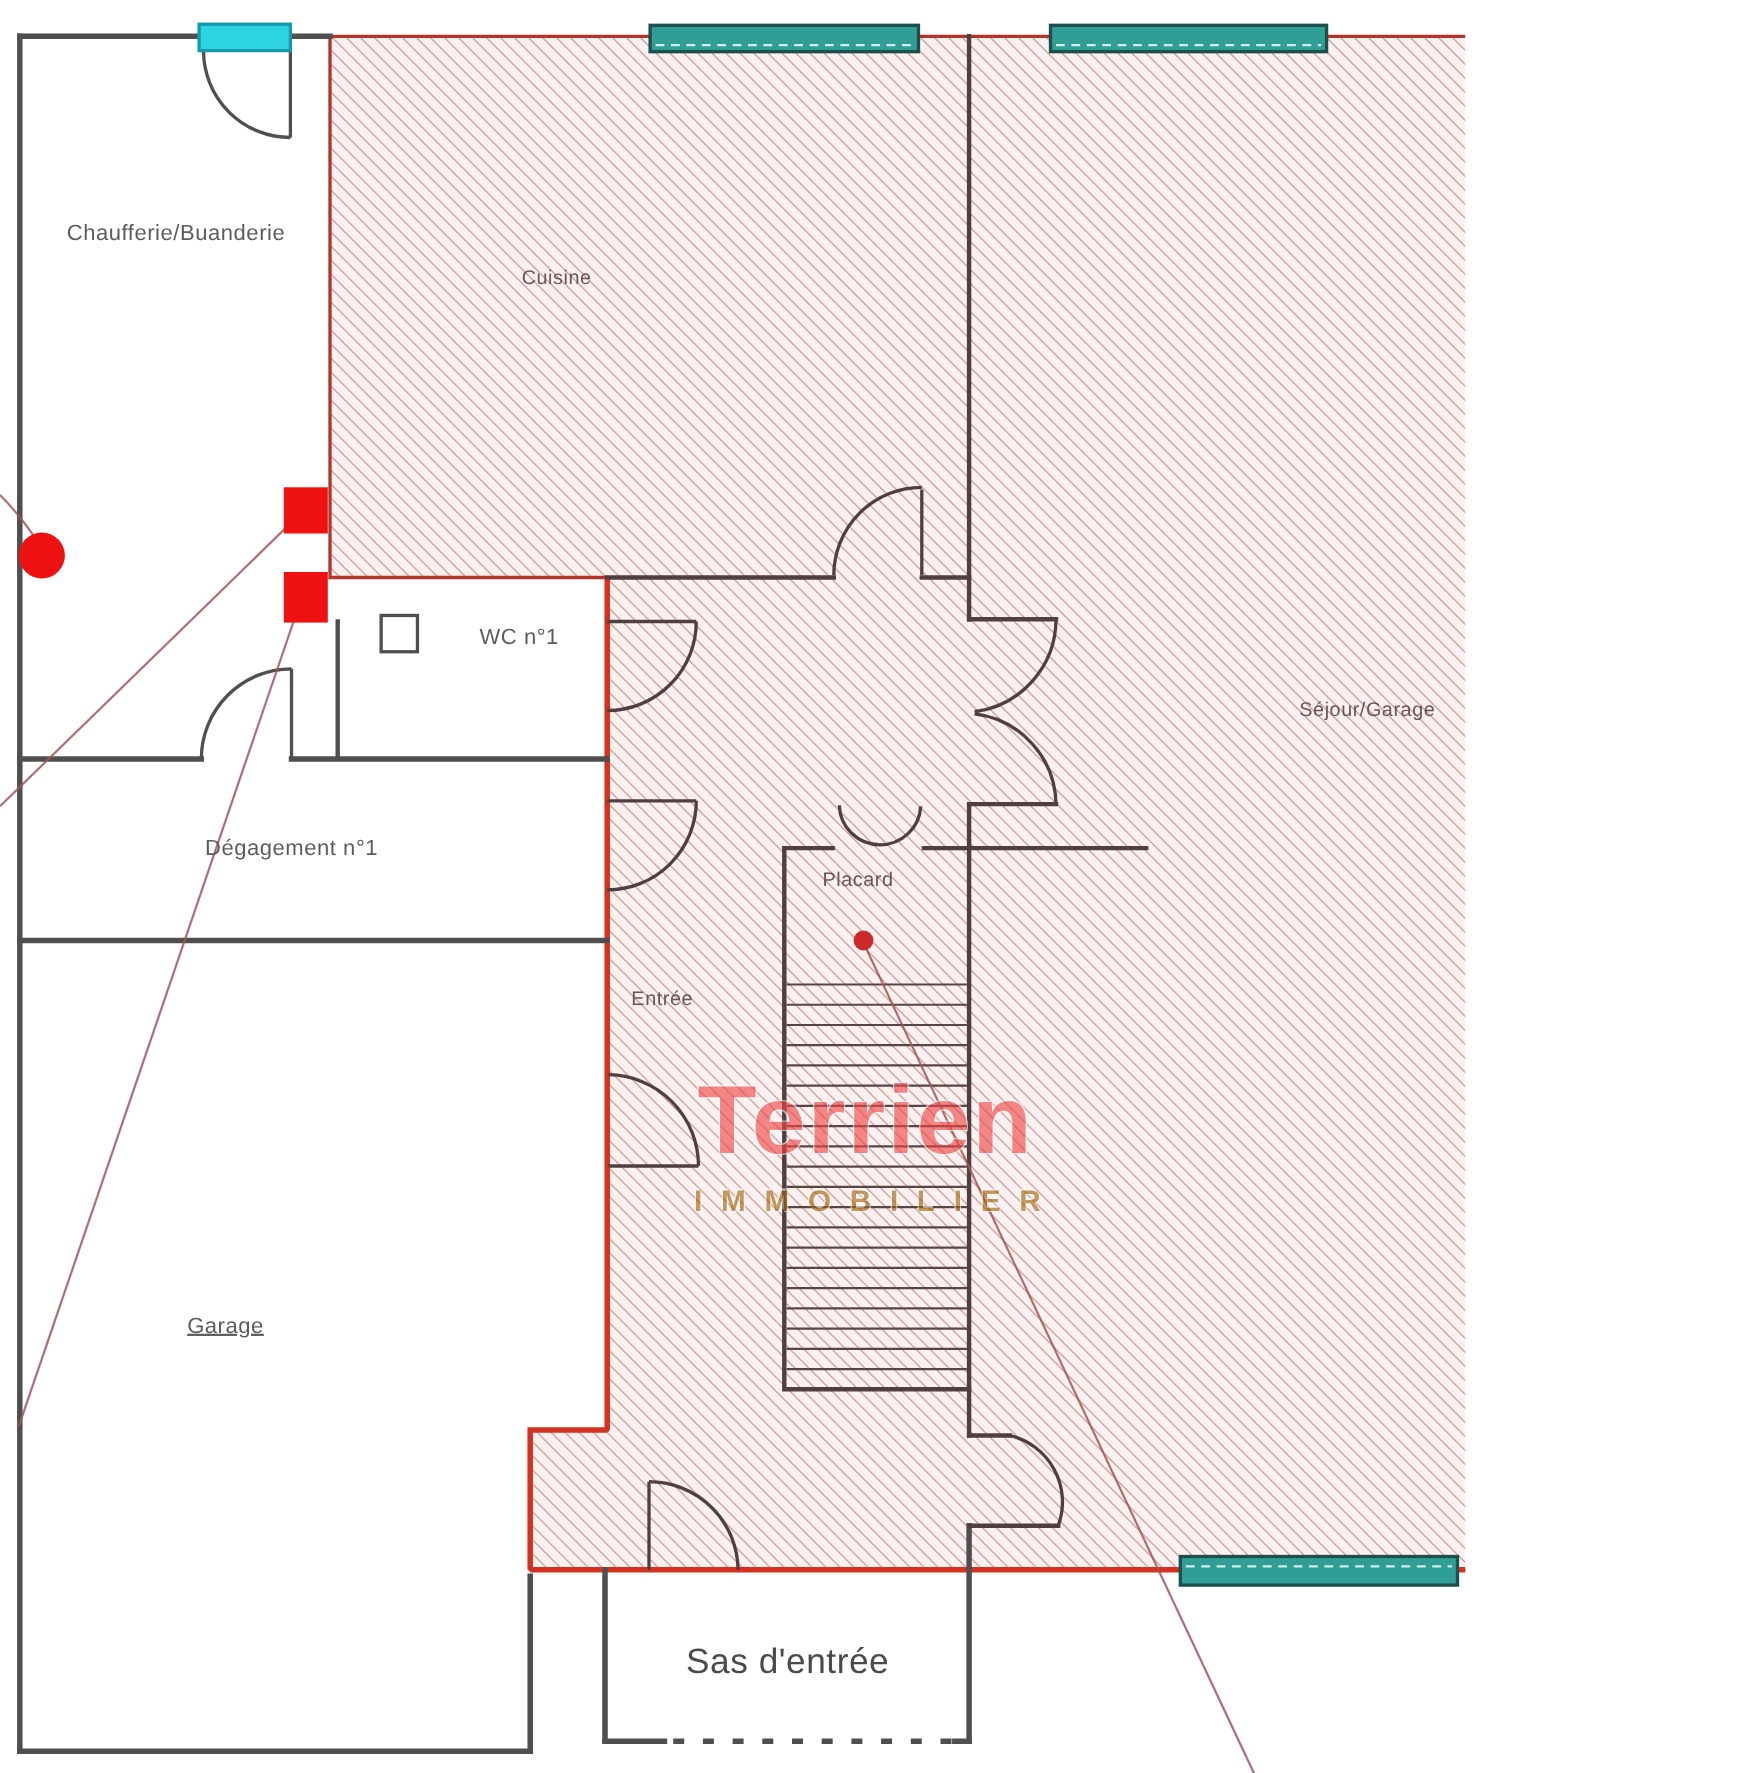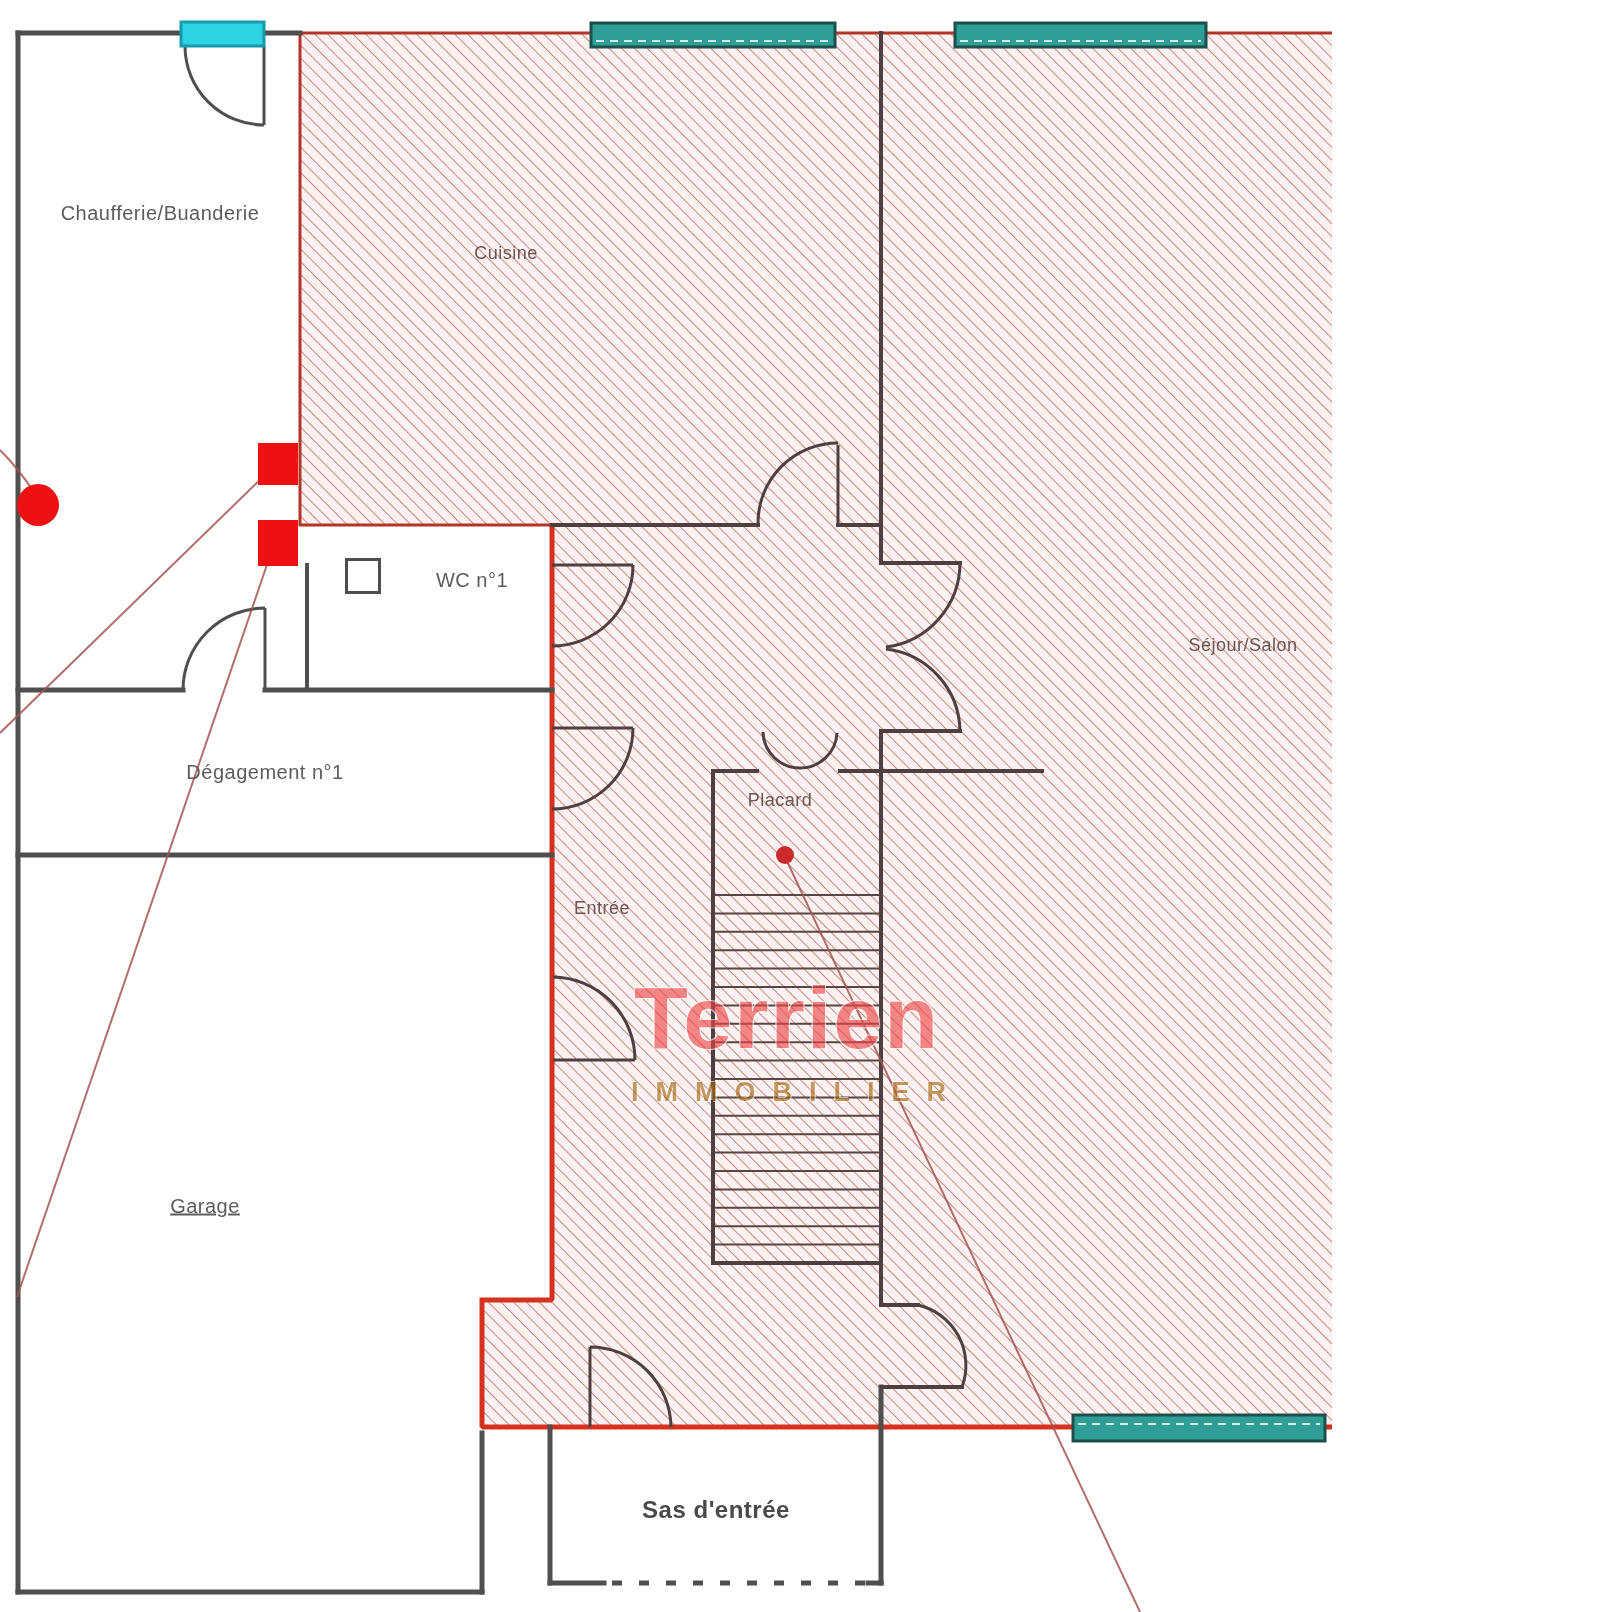--- a/index.html
+++ b/index.html
@@ -24,21 +24,21 @@
   .door-cyan{fill:var(--door-cyan);stroke:var(--door-cyan-border);stroke-width:3;}
   .marker-red{fill:var(--marker-red);}
   .marker-dot{fill:var(--marker-dot);}
   .sasdash{stroke:var(--wall-gray);stroke-width:5;stroke-dasharray:10 17;fill:none;}
 
   
   .room-label{
     position:absolute;transform:translate(-50%,-50%);
     color:#5c5c5c;font-size:20px;white-space:nowrap;letter-spacing:.5px;
   }
-  .room-label.big{font-size:24px;color:#4a4a4a;font-weight:bold;}
+  .room-label.big{font-size:32px;color:#4a4a4a;}
   .room-label.small{font-size:18px;color:#6b5555;}
 
   
   .watermark{
     position:absolute;left:787px;top:1018px;transform:translate(-50%,-50%);
     font-size:88px;font-weight:bold;color:#ef4444;opacity:.62;letter-spacing:2px;
     text-shadow:1px 1px 0 #ffffff,-1px -1px 0 #ffffff,1px -1px 0 #ffffff,-1px 1px 0 #ffffff;
     white-space:nowrap;
   }
   .watermark-sub{
@@ -181,19 +181,19 @@
 
   <div class="wc-fixture"></div>
 
   <div class="room-label" style="left:160px;top:213px;">Chaufferie/Buanderie</div>
   <div class="room-label small" style="left:506px;top:253px;">Cuisine</div>
   <div class="room-label" style="left:472px;top:580px;">WC n°1</div>
   <div class="room-label" style="left:265px;top:772px;">Dégagement n°1</div>
   <div class="room-label" style="left:205px;top:1206px;text-decoration:underline;">Garage</div>
   <div class="room-label small" style="left:602px;top:908px;">Entrée</div>
   <div class="room-label small" style="left:780px;top:800px;">Placard</div>
-  <div class="room-label small" style="left:1243px;top:645px;">Séjour/Salon</div>
+  <div class="room-label small" style="left:1243px;top:645px;">Séjour/Garage</div>
   <div class="room-label big" style="left:716px;top:1510px;">Sas d'entrée</div>
 
   <div class="watermark">Terrien</div>
   <div class="watermark-sub">IMMOBILIER</div>
 
 </div>
 
 </body></html>

